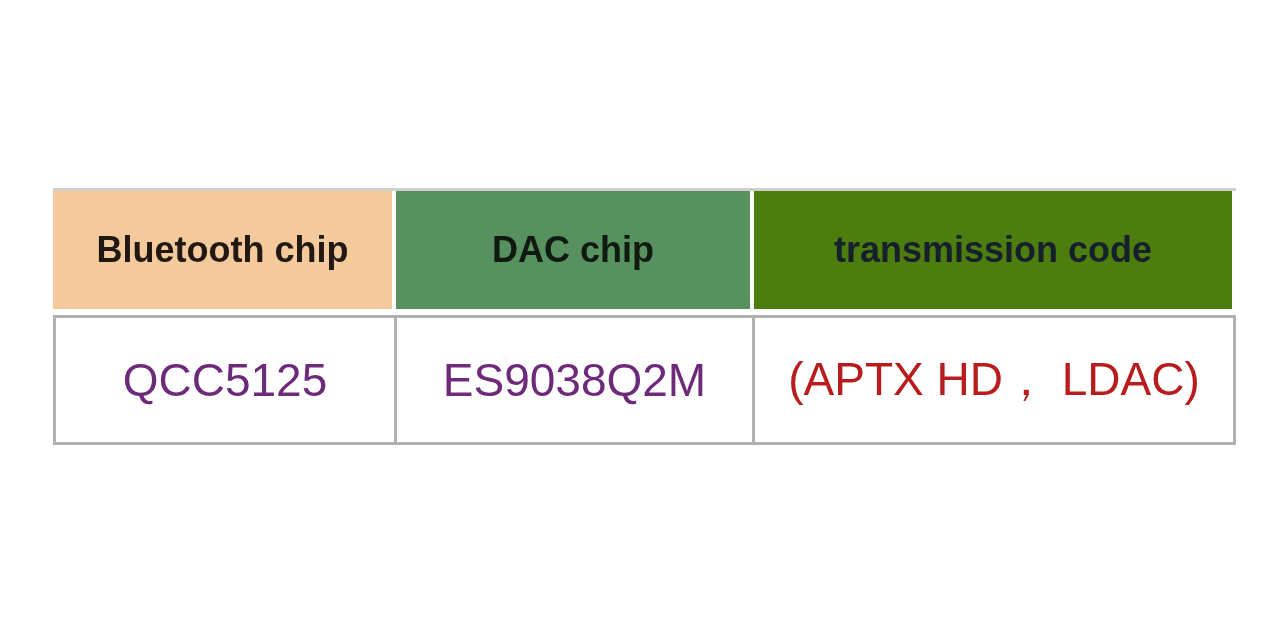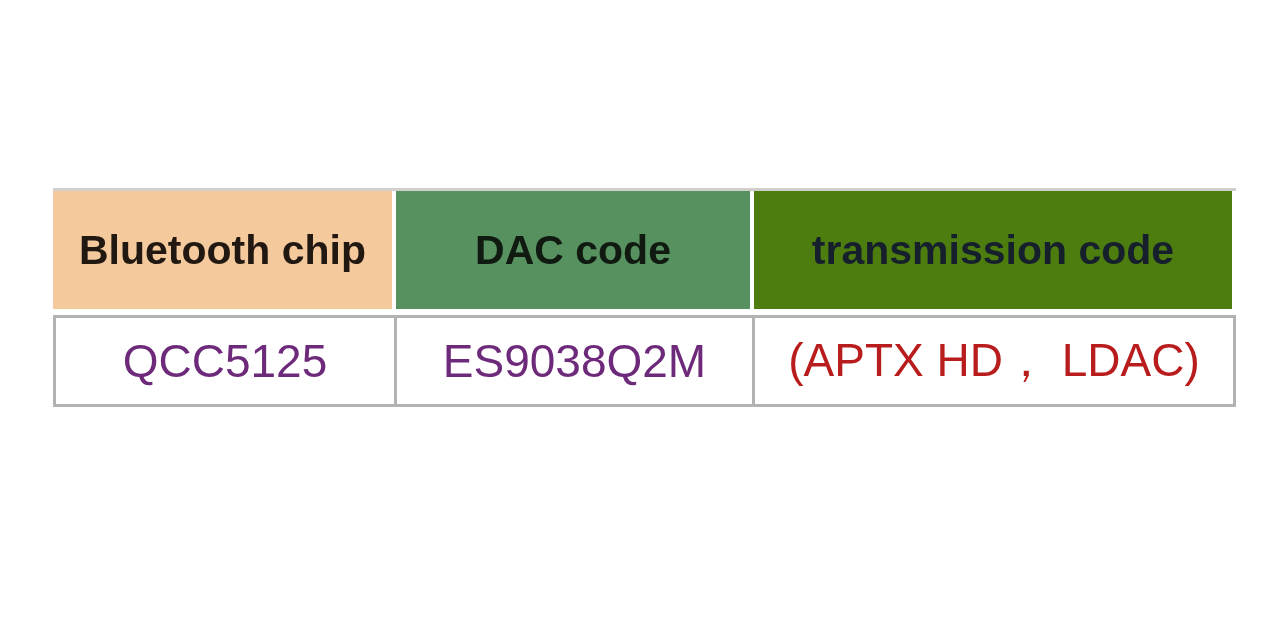--- a/index.html
+++ b/index.html
@@ -27,30 +27,30 @@
     display: flex;
     height: 121px;
     border-top: 3px solid rgba(150, 148, 142, 0.45);
     box-sizing: border-box;
   }
   .header-cell {
     display: flex;
     align-items: center;
     justify-content: center;
     font-weight: bold;
-    font-size: 41px;
+    font-size: 36px;
     letter-spacing: 0px;
     box-sizing: border-box;
   }
   .hc0 { width: 339px; }
   .hc1 { width: 354px; margin-left: 4px; }
   .hc2 { width: 478px; margin-left: 4px; }
   .value-row {
     display: flex;
-    height: 92px;
+    height: 130px;
     margin-top: 6px;
     border: 3px solid #b2b2b2;
     box-sizing: border-box;
     background: #ffffff;
   }
   .value-cell {
     display: flex;
     align-items: center;
     justify-content: center;
     font-size: 46px;
@@ -63,21 +63,21 @@
   .vc2 { flex: 1; border-right: none; }
 </style>
 </head>
 <body>
 
 <div class="canvas">
   <div class="spec-table">
 
     <div class="header-row">
       <div class="header-cell hc0" style="background-color: rgb(244, 202, 156); color: rgb(33, 24, 18);">Bluetooth chip</div>
-      <div class="header-cell hc1" style="background-color: rgb(87, 145, 96); color: rgb(16, 26, 17);">DAC code</div>
+      <div class="header-cell hc1" style="background-color: rgb(87, 145, 96); color: rgb(16, 26, 17);">DAC chip</div>
       <div class="header-cell hc2" style="background-color: #4d7c0f; color: rgb(22, 32, 45);">transmission code</div>
     </div>
 
     <div class="value-row">
       <div class="value-cell vc0" style="color: rgb(110, 42, 122);">QCC5125</div>
       <div class="value-cell vc1" style="color: rgb(110, 42, 122);">ES9038Q2M</div>
       <div class="value-cell vc2" style="color: #b91c1c;">(APTX HD， LDAC)</div>
     </div>
 
   </div>

